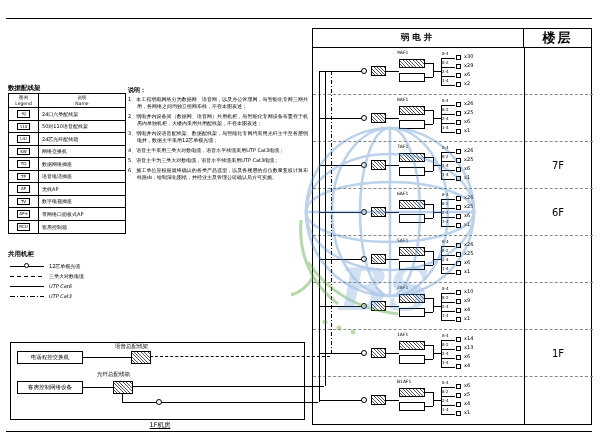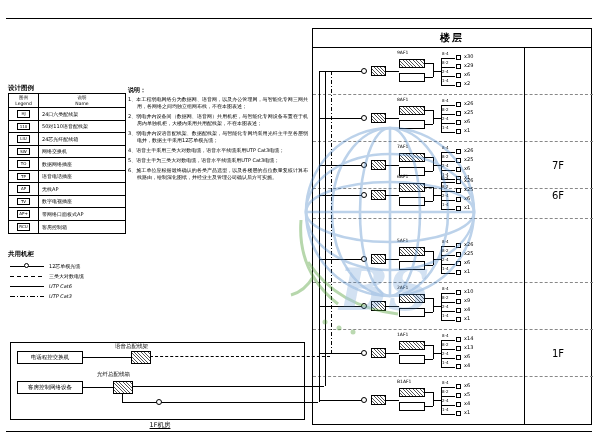--- a/index.html
+++ b/index.html
@@ -42,21 +42,21 @@
   .cb-label{font-size:5px;white-space:nowrap}
 
   
   .notes-title{position:absolute;left:128px;top:86px;font-size:6px;font-weight:bold}
   .notes-list{position:absolute;left:128px;top:96px;width:180px}
   .note-line{font-size:5px;line-height:1.45;margin-bottom:2.5px;padding-left:9px;text-indent:-9px;text-align:justify}
 
   
   .riser-header{position:absolute;left:312px;top:28px;width:280px;height:20px;border:1px solid #000;display:flex;background:#fff}
   .rh-left{width:211px;border-right:1px solid #000;display:flex;align-items:center;justify-content:center;font-size:8.5px;letter-spacing:3px;font-weight:bold}
-  .rh-right{flex:1;display:flex;align-items:center;justify-content:center;font-size:10px;letter-spacing:2px;font-weight:bold}
+  .rh-right{flex:1;display:flex;align-items:center;justify-content:center;font-size:13px;letter-spacing:2px;font-weight:bold}
   .riser-body{position:absolute;left:312px;top:48px;width:280px;height:377px;border-left:1px solid #000;border-right:1px solid #000;border-bottom:1px solid #000}
   .floor-row{position:absolute;left:0;width:280px}
   .floor-row.sep{border-bottom:1px dashed #888}
   .floor-label{position:absolute;left:211px;top:0;width:68px;height:100%;display:flex;align-items:center;justify-content:center;font-size:10px}
   .plbl{font-size:4.5px}
   .wire{font-size:4px}
   .cnt{font-size:5px}
   .osq{width:5px;height:5px}
 
   
@@ -68,21 +68,21 @@
   .watermark{position:absolute;left:283px;top:112px;opacity:.5;pointer-events:none;z-index:20}
 </style>
 </head>
 <body>
 
 <div class="sheet">
 
   <div class="hl" style="left:6px;top:18px;width:586px"></div>
   <div class="hl" style="left:6px;top:431px;width:586px"></div>
 
-  <div class="legend-title">设计图例</div>
+  <div class="legend-title">数据配线架</div>
   <div class="legend-table">
     <div class="lg-head">
       <div class="lg-hcell c1">
         <span>图例</span>
         <span>Legend</span>
       </div>
       <div class="lg-hcell c2">
         <span>说明</span>
         <span>Name</span>
       </div>
@@ -177,20 +177,23 @@
   <div class="notes-list">
       <div class="note-line">1、本工程弱电网络分为数据网、语音网，以及办公管理网，与智能化专网三网共用，各网络之间均独立组网布线，不在本图表述；</div>
       <div class="note-line">2、弱电井内设备间（数据网、语音网）共用机柜，与智能化专网设备布置在于机房内单独机柜，大楼内采用共用配线架，不在本图表述；</div>
       <div class="note-line">3、弱电井内设语音配线架、数据配线架，与智能化专网均采用光纤主干至各层弱电井，数据主干采用12芯单模光缆；</div>
       <div class="note-line">4、语音主干采用三类大对数电缆，语音水平线缆采用UTP Cat3电缆；</div>
       <div class="note-line">5、语音主干为三类大对数电缆，语音水平线缆采用UTP Cat3电缆；</div>
       <div class="note-line">6、施工单位应根据最终确认的各类产品选型，以及各楼层的点位数量复核计算布线路由，绘制深化图纸，并经业主及管理公司确认后方可实施。</div>
     </div>
 
   <div class="riser-header">
+    <div class="rh-left">
+      <span>弱电井</span>
+    </div>
     <div class="rh-right">
       <span>楼层</span>
     </div>
   </div>
   <div class="riser-body">
       <div class="floor-row sep" style="top: 0px; height: 47px;">
         <div class="hl" style="left: 6px; top: 23px; width: 44px;"></div>
         <div class="circ" style="left: 48px; top: 20px;"></div>
         <div class="box hatch" style="left: 58px; top: 18px; width: 15px; height: 10px;"></div>
         <div class="hl" style="left: 73px; top: 23px; width: 13px;"></div>
@@ -273,21 +276,21 @@
         <div class="tiny cnt" style="left: 151px; top: 15px;">x25</div>
         <div class="hl" style="left: 128px; top: 27.5px; width: 14px;"></div>
         <div class="tiny wire" style="left: 129px; top: 21.5px;">2-4</div>
         <div class="box osq" style="left: 143px; top: 24.5px;"></div>
         <div class="tiny cnt" style="left: 151px; top: 24px;">x6</div>
         <div class="hl" style="left: 128px; top: 36.5px; width: 14px;"></div>
         <div class="tiny wire" style="left: 129px; top: 30.5px;">1-4</div>
         <div class="box osq" style="left: 143px; top: 33.5px;"></div>
         <div class="tiny cnt" style="left: 151px; top: 33px;">x1</div>
       </div>
-      <div class="floor-row sep" style="top: 124px; height: 47px;">
+      <div class="floor-row sep" style="top: 141px; height: 47px;">
         <div class="floor-label">6F</div>
         <div class="hl" style="left: 6px; top: 23px; width: 44px;"></div>
         <div class="circ" style="left: 48px; top: 20px;"></div>
         <div class="box hatch" style="left: 58px; top: 18px; width: 15px; height: 10px;"></div>
         <div class="hl" style="left: 73px; top: 23px; width: 13px;"></div>
         <div class="tiny plbl" style="left: 84px; top: 3px;">6AF1</div>
         <div class="box hatch" style="left: 86px; top: 11px; width: 26px; height: 9px;"></div>
         <div class="box" style="left: 86px; top: 25px; width: 26px; height: 9px;"></div>
         <div class="hl" style="left: 112px; top: 15px; width: 8px;"></div>
         <div class="hl" style="left: 112px; top: 29px; width: 8px;"></div>

